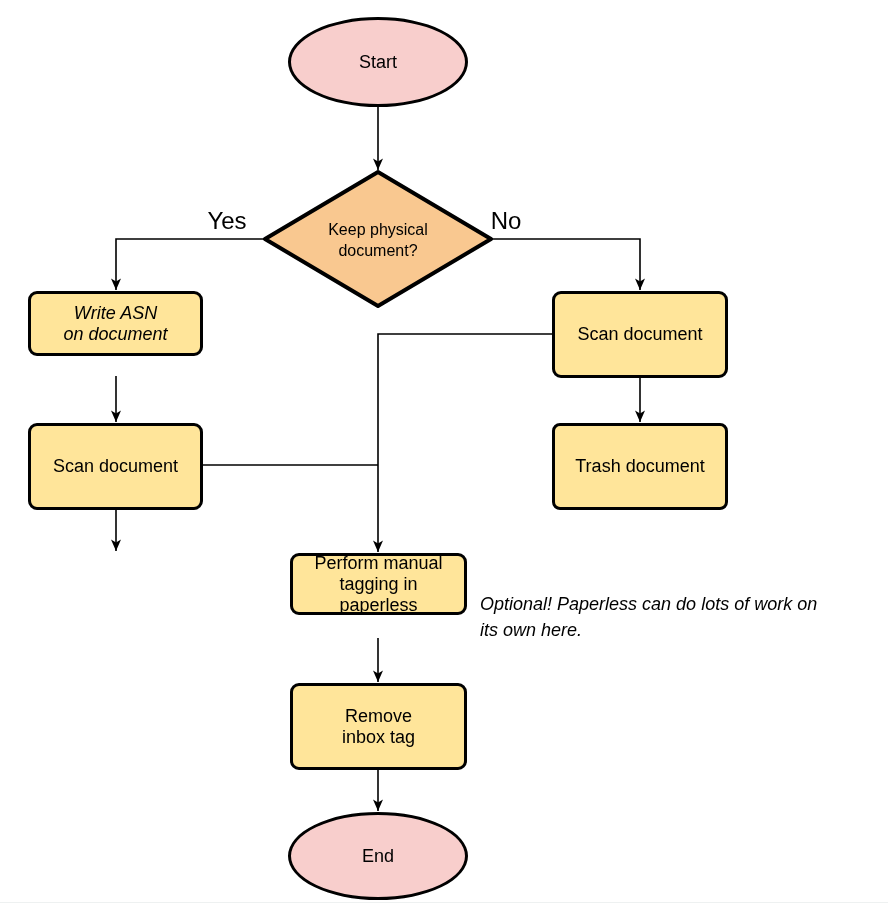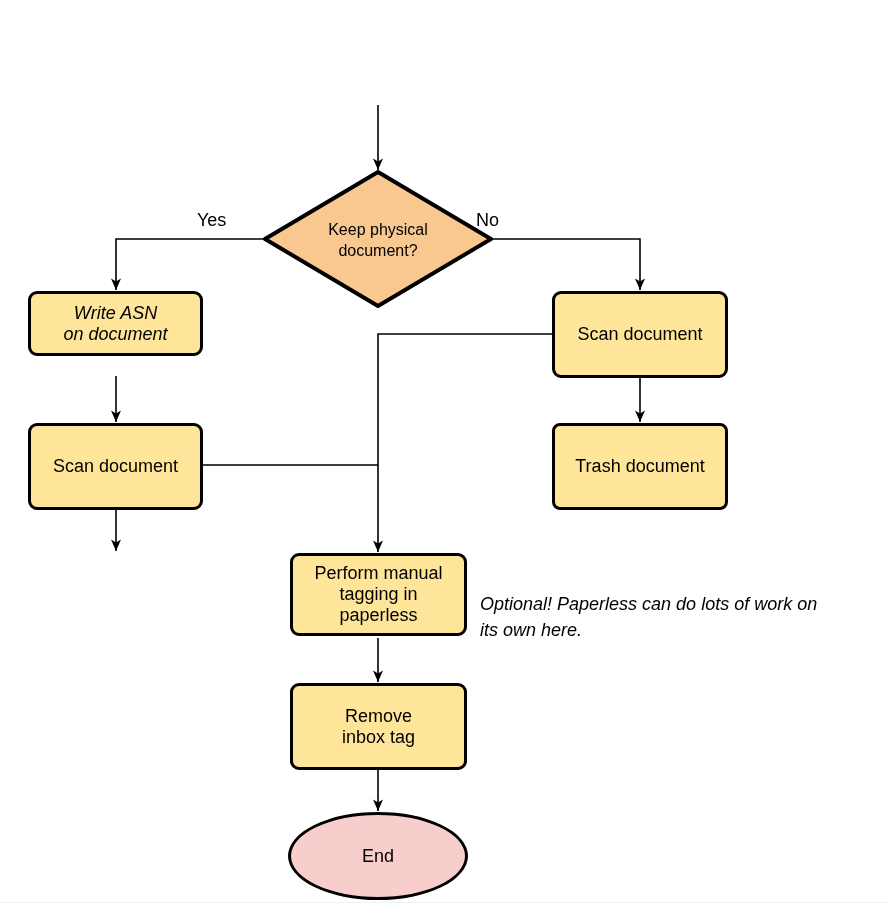--- a/index.html
+++ b/index.html
@@ -52,21 +52,22 @@
   }
   .decision-label {
     position: absolute;
     text-align: center;
     font-size: 16px;
     line-height: 21px;
     white-space: pre-line;
   }
   .edge-label {
     position: absolute;
-    font-size: 18px;
+    text-align: center;
+    font-size: 24px;
     line-height: 21px;
   }
   .note {
     position: absolute;
     font-size: 18px;
     line-height: 26px;
     font-style: italic;
     white-space: pre-line;
   }
   .bottom-divider {
@@ -95,20 +96,23 @@
     <path class="edge" d="M116,508 L116,551" marker-end="url(#arrow)"></path>
     <path class="edge" d="M640,376 L640,422" marker-end="url(#arrow)"></path>
     <path class="edge" d="M552,334 L378,334 L378,552" marker-end="url(#arrow)"></path>
     <path class="edge" d="M203,465 L378,465"></path>
     <path class="edge" d="M378,638 L378,682" marker-end="url(#arrow)"></path>
     <path class="edge" d="M378,768 L378,811" marker-end="url(#arrow)"></path>
 
     <polygon class="decision-shape" points="378,172 491,239 378,306 265,239"></polygon>
   </svg>
 
+  <div class="node terminator" style="left:288px; top:17px; width:180px; height:90px;">
+    <span>Start</span>
+  </div>
 
   <div class="decision-label" style="left:288px; top:219px; width:180px;">Keep physical
 document?</div>
 
   <div class="edge-label" style="left:197px; top:210px; width:60px;">Yes</div>
 
   <div class="edge-label" style="left:476px; top:210px; width:60px;">No</div>
 
   <div class="node process" style="left:28px; top:291px; width:175px; height:65px;font-style:italic;">
     <span>Write ASN
@@ -121,21 +125,21 @@
 
 
   <div class="node process" style="left:552px; top:291px; width:176px; height:87px;">
     <span>Scan document</span>
   </div>
 
   <div class="node process" style="left:552px; top:423px; width:176px; height:87px;border-radius:8px;">
     <span>Trash document</span>
   </div>
 
-  <div class="node process" style="left:290px; top:553px; width:177px; height:83px;">
+  <div class="node process" style="left:290px; top:553px; width:177px; height:62px;">
     <span>Perform manual
 tagging in
 paperless</span>
   </div>
 
   <div class="note" style="left:480px; top:591px; width:410px;">Optional! Paperless can do lots of work on
 its own here.</div>
 
   <div class="node process" style="left:290px; top:683px; width:177px; height:87px;">
     <span>Remove

